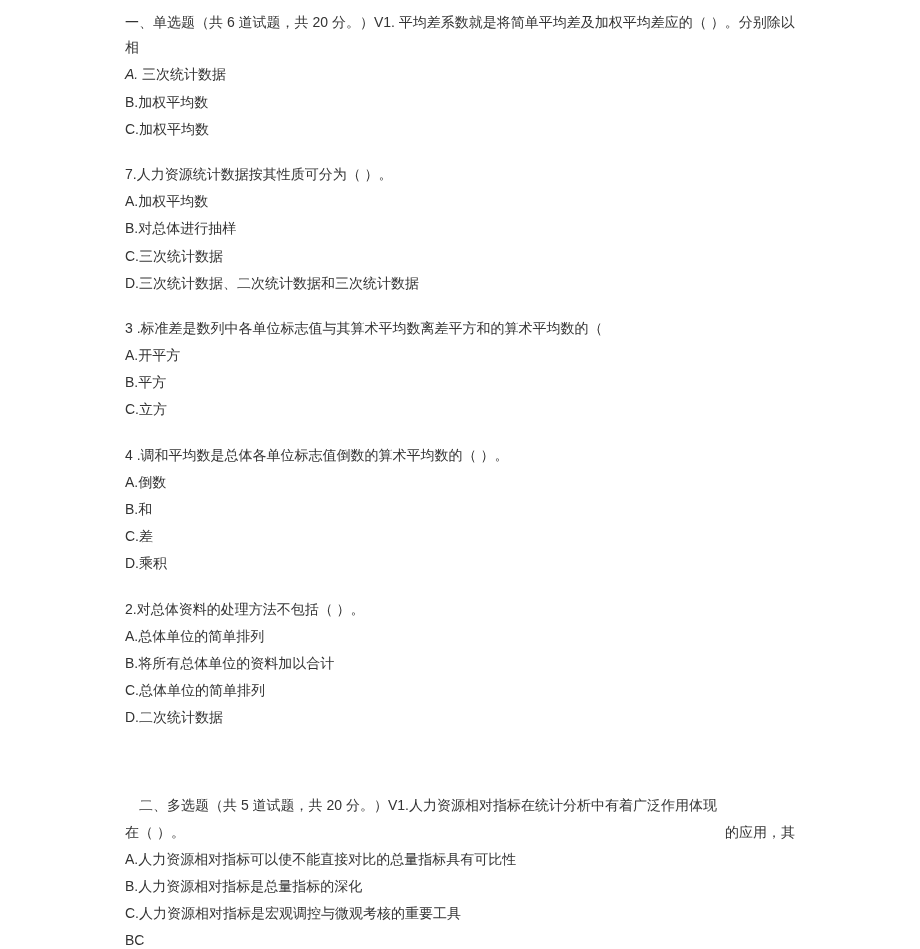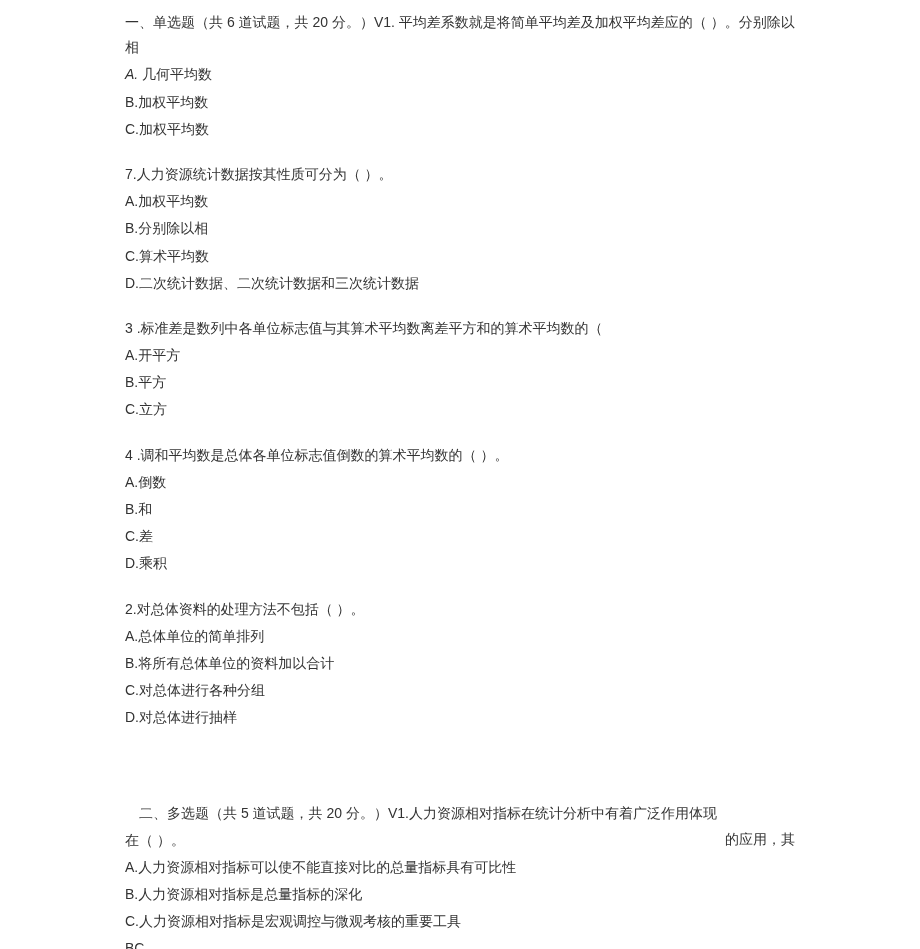--- a/index.html
+++ b/index.html
@@ -9,47 +9,46 @@
       line-height: 1.8;
       color: #333;
       background: #fff;
       width: 920px;
       padding: 10px 125px 20px 125px;
     }
     .line { margin-bottom: 2px; }
     .italic { font-style: italic; }
     .spacer-small { height: 18px; }
     .spacer-large { height: 60px; }
-    .indent { text-indent: 1em; margin-top: 8px; }
+    .indent { text-indent: 1em; }
     .section2-first {
       display: flex;
       justify-content: space-between;
     }
     .section2-first .tail {
       white-space: nowrap;
-      font-family: Liberation Mono, monospace;
     }
   </style>
 </head>
 <body>
 
 <div class="line">一、单选题（共 6 道试题，共 20 分。）V1. 平均差系数就是将简单平均差及加权平均差应的（ ）。分别除以相</div>
 <div class="line">
-  <span class="italic">A.</span><span> 几何平均数</span>
+  <span class="italic">A.</span><span> 三次统计数据</span>
 </div>
 <div class="line">B.加权平均数</div>
 <div class="line">C.加权平均数</div>
 
 <div class="spacer-small"></div>
 
 <div class="line">7.人力资源统计数据按其性质可分为（ ）。</div>
 <div class="line">A.加权平均数</div>
-<div class="line">B.分别除以相</div>
-<div class="line">C.算术平均数</div>
-<div class="line">D.二次统计数据、二次统计数据和三次统计数据</div>
+<div class="line">B.对总体进行抽样</div>
+<div class="line">C.三次统计数据</div>
+<div class="line">D.三次统计数据、二次统计数据和三次统计数据</div>
 
 <div class="spacer-small"></div>
 
 <div class="line">3 .标准差是数列中各单位标志值与其算术平均数离差平方和的算术平均数的（</div>
 <div class="line">A.开平方</div>
 <div class="line">B.平方</div>
 <div class="line">C.立方</div>
 
 <div class="spacer-small"></div>
 
@@ -57,22 +56,22 @@
 <div class="line">A.倒数</div>
 <div class="line">B.和</div>
 <div class="line">C.差</div>
 <div class="line">D.乘积</div>
 
 <div class="spacer-small"></div>
 
 <div class="line">2.对总体资料的处理方法不包括（ ）。</div>
 <div class="line">A.总体单位的简单排列</div>
 <div class="line">B.将所有总体单位的资料加以合计</div>
-<div class="line">C.对总体进行各种分组</div>
-<div class="line">D.对总体进行抽样</div>
+<div class="line">C.总体单位的简单排列</div>
+<div class="line">D.二次统计数据</div>
 
 <div class="spacer-large"></div>
 
 <div class="line indent">二、多选题（共 5 道试题，共 20 分。）V1.人力资源相对指标在统计分析中有着广泛作用体现</div>
 <div class="line section2-first">
   <span>在（ ）。</span>
   <span class="tail">的应用，其</span>
 </div>
 <div class="line">A.人力资源相对指标可以使不能直接对比的总量指标具有可比性</div>
 <div class="line">B.人力资源相对指标是总量指标的深化</div>

